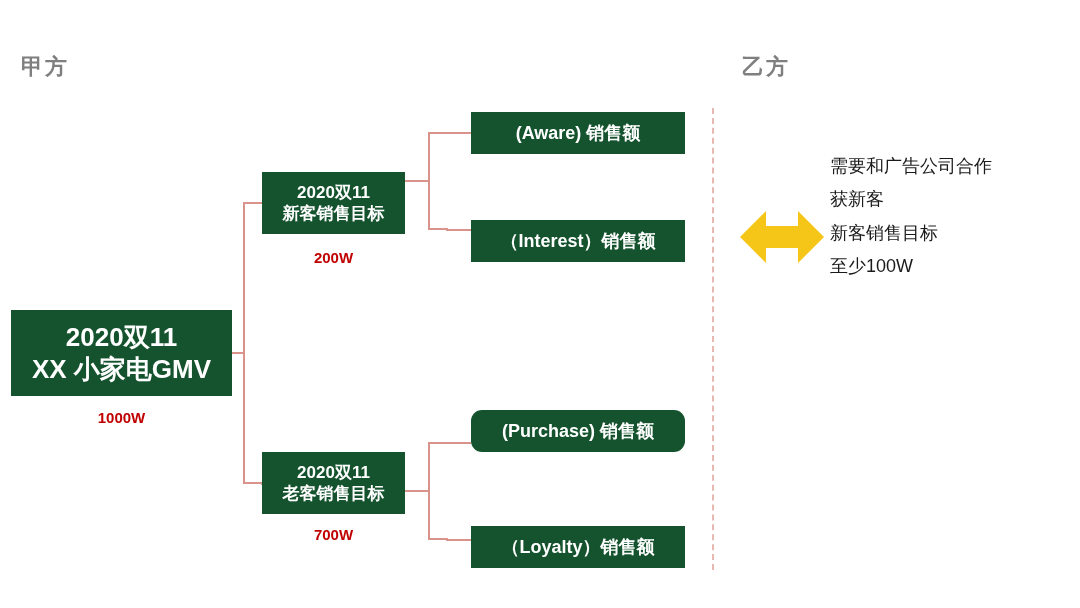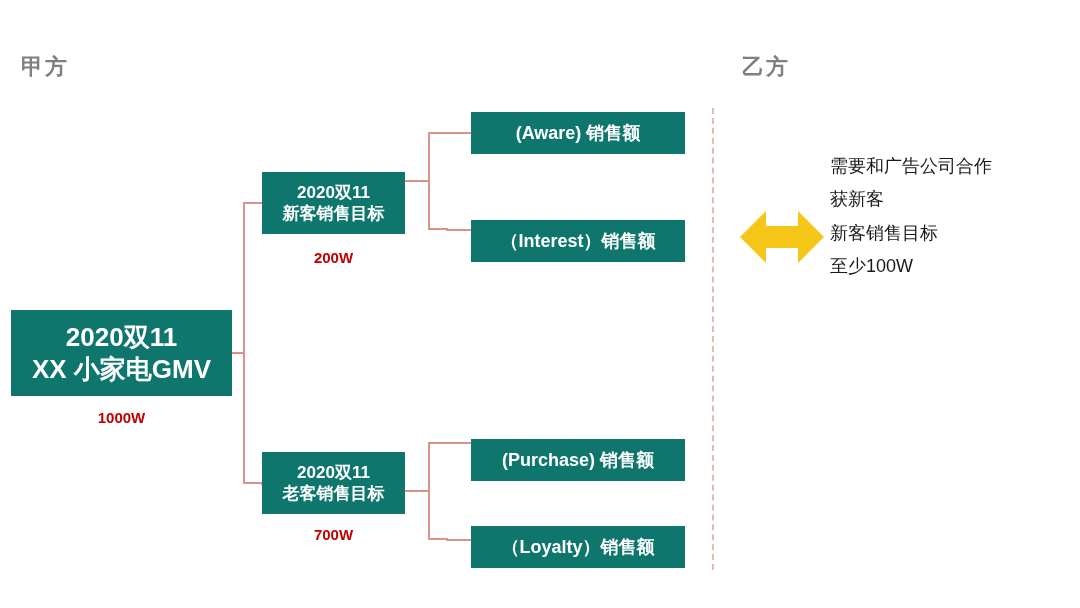--- a/index.html
+++ b/index.html
@@ -36,21 +36,21 @@
     left: 712px;
     top: 108px;
     width: 0;
     height: 462px;
     border-left: 2px dashed #e8b8b2;
   }
 
   
   .node {
     position: absolute;
-    background: #0f766e;
+    background: #14532d;
     color: #ffffff;
     font-weight: bold;
     display: flex;
     flex-direction: column;
     align-items: center;
     justify-content: center;
     text-align: center;
     line-height: 1.25;
     box-sizing: border-box;
   }
@@ -72,21 +72,21 @@
     font-size: 17px;
   }
   .leaf {
     left: 471px;
     width: 214px;
     height: 42px;
     font-size: 18px;
   }
   #node-aware    { top: 112px; }
   #node-interest { top: 220px; }
-  #node-purchase { top: 439px; }
+  #node-purchase { top: 410px; border-radius: 11px; }
   #node-loyalty  { top: 526px; }
 
   
   .value-label {
     position: absolute;
     color: #c00000;
     font-size: 15px;
     font-weight: bold;
     text-align: center;
     white-space: nowrap;

